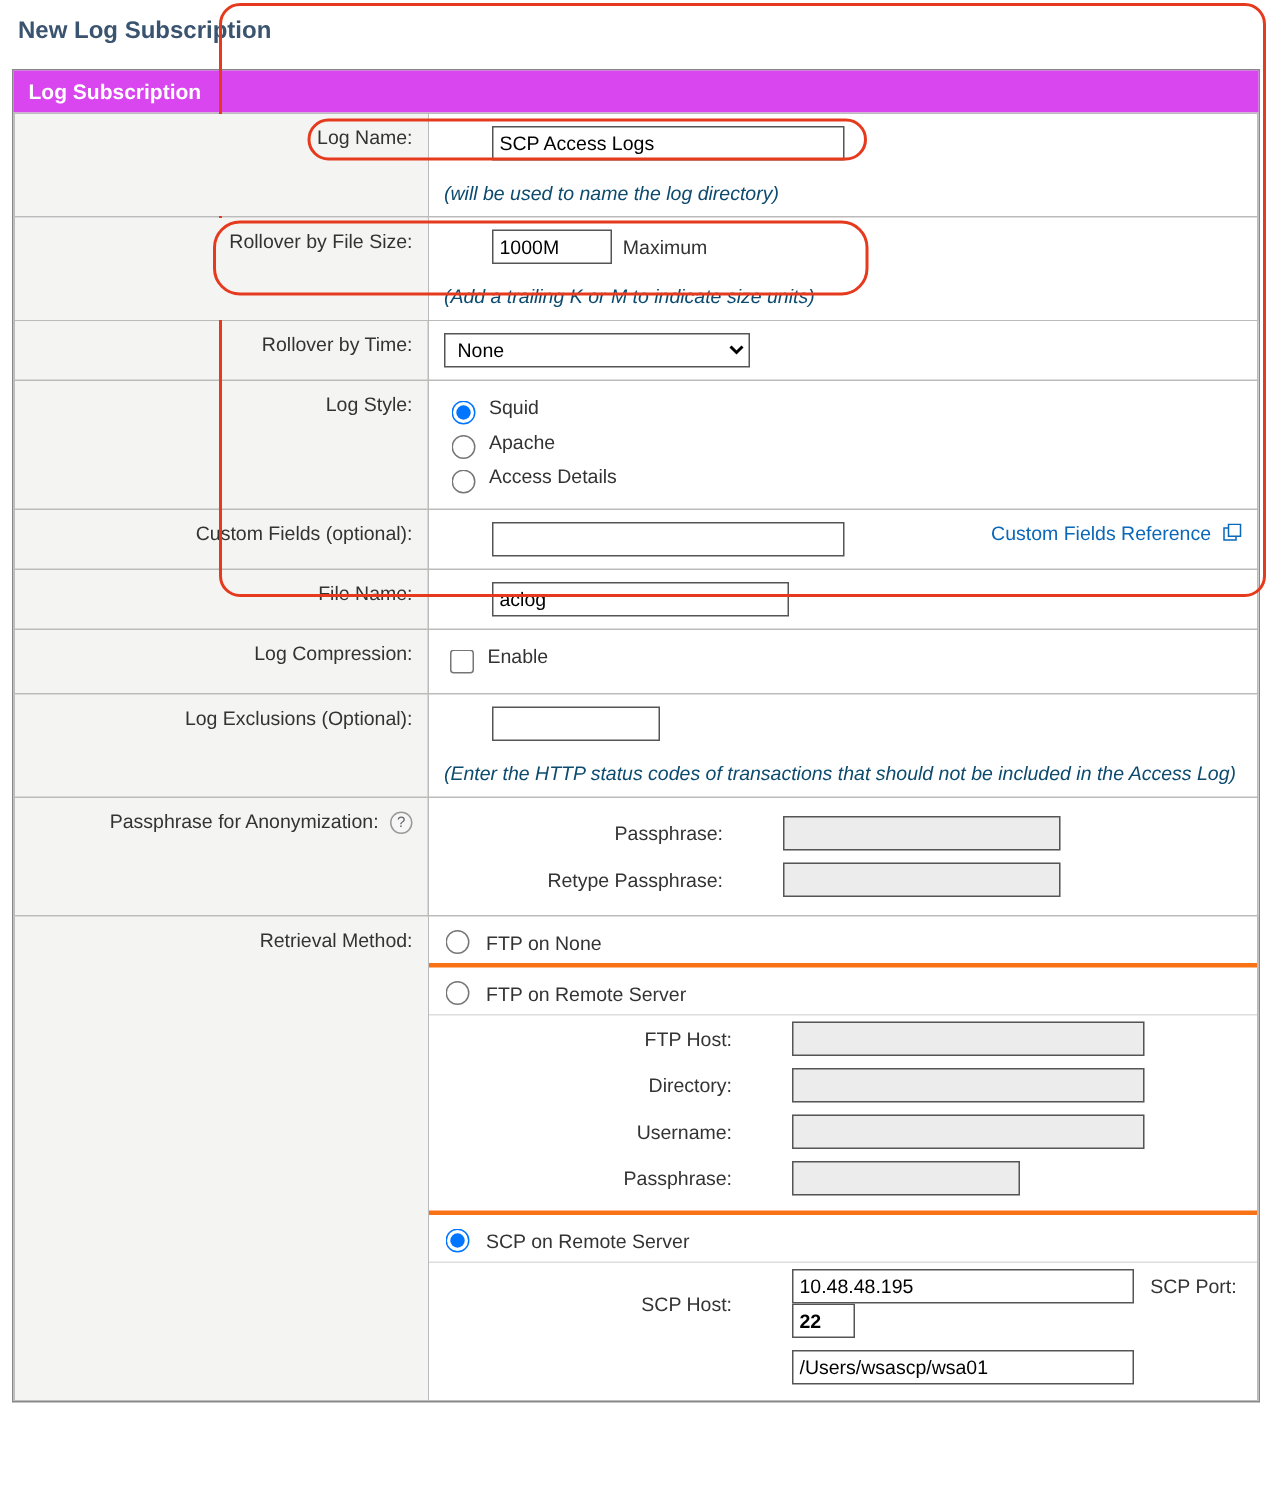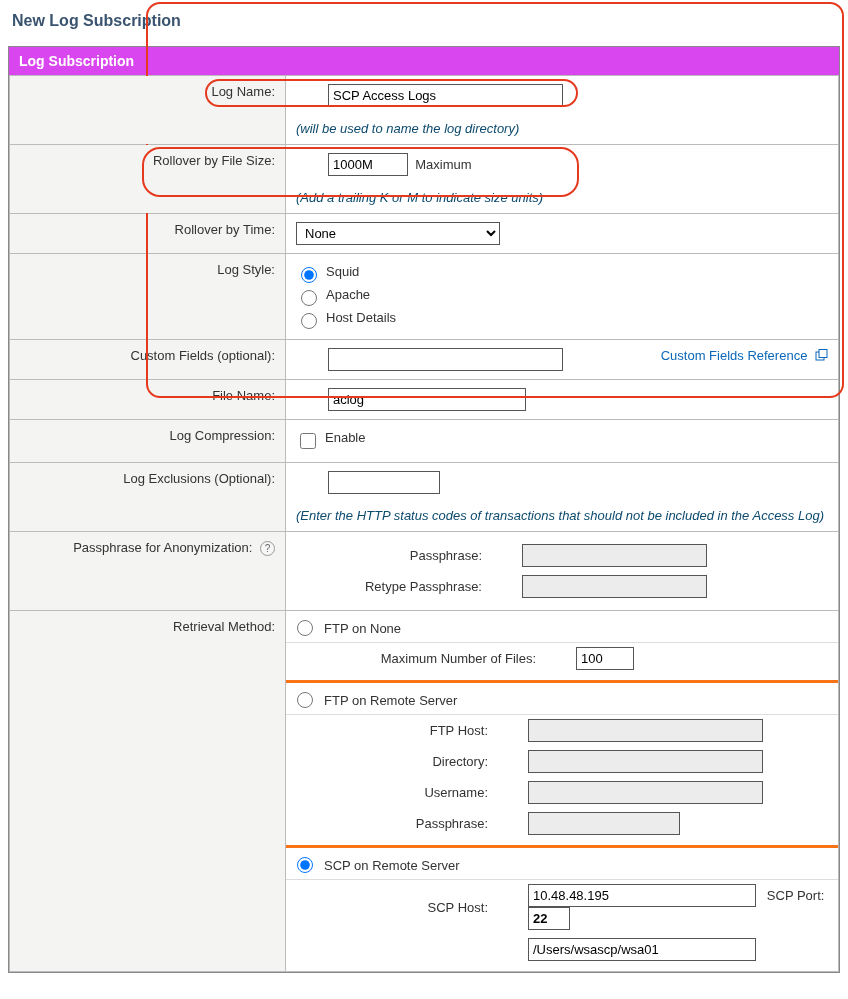--- a/index.html
+++ b/index.html
@@ -187,21 +187,21 @@
         <div class="radio-row">
           <input type="radio" name="logstyle" checked="" style="">
           <span>Squid</span>
         </div>
         <div class="radio-row">
           <input type="radio" name="logstyle" style="">
           <span>Apache</span>
         </div>
         <div class="radio-row">
           <input type="radio" name="logstyle" style="">
-          <span>Host Details</span>
+          <span>Access Details</span>
         </div>
       </td>
     </tr>
 
     <tr>
       <td class="label-cell"><span>Custom Fields (optional):</span></td>
       <td class="value-cell">
         <input type="text" style="width: 235px;" value="">
         <span class="float-right">
           <a href="#" class="link">Custom Fields Reference</a>
@@ -264,30 +264,20 @@
 
     <tr class="pos-rel">
       <td class="label-cell"><span>Retrieval Method:</span></td>
       <td class="value-cell" style="padding:0;">
 
         <div class="method-block">
           <div class="method-head">
             <input type="radio" name="retrieval" style="">
             <span>FTP on None</span>
           </div>
-          <div class="method-body">
-            <table class="inner">
-                  <tbody>
-                    <tr>
-              <td class="sub-label" style="width:248px;"><span>Maximum Number of Files:</span></td>
-              <td><input type="text" style="width: 58px;" value="100"></td>
-            </tr>
-                  </tbody>
-                </table>
-          </div>
         </div>
 
         <div class="method-block">
           <div class="method-head">
             <input type="radio" name="retrieval" style="">
             <span>FTP on Remote Server</span>
           </div>
           <div class="method-body">
             <table class="inner">
               <tbody>

